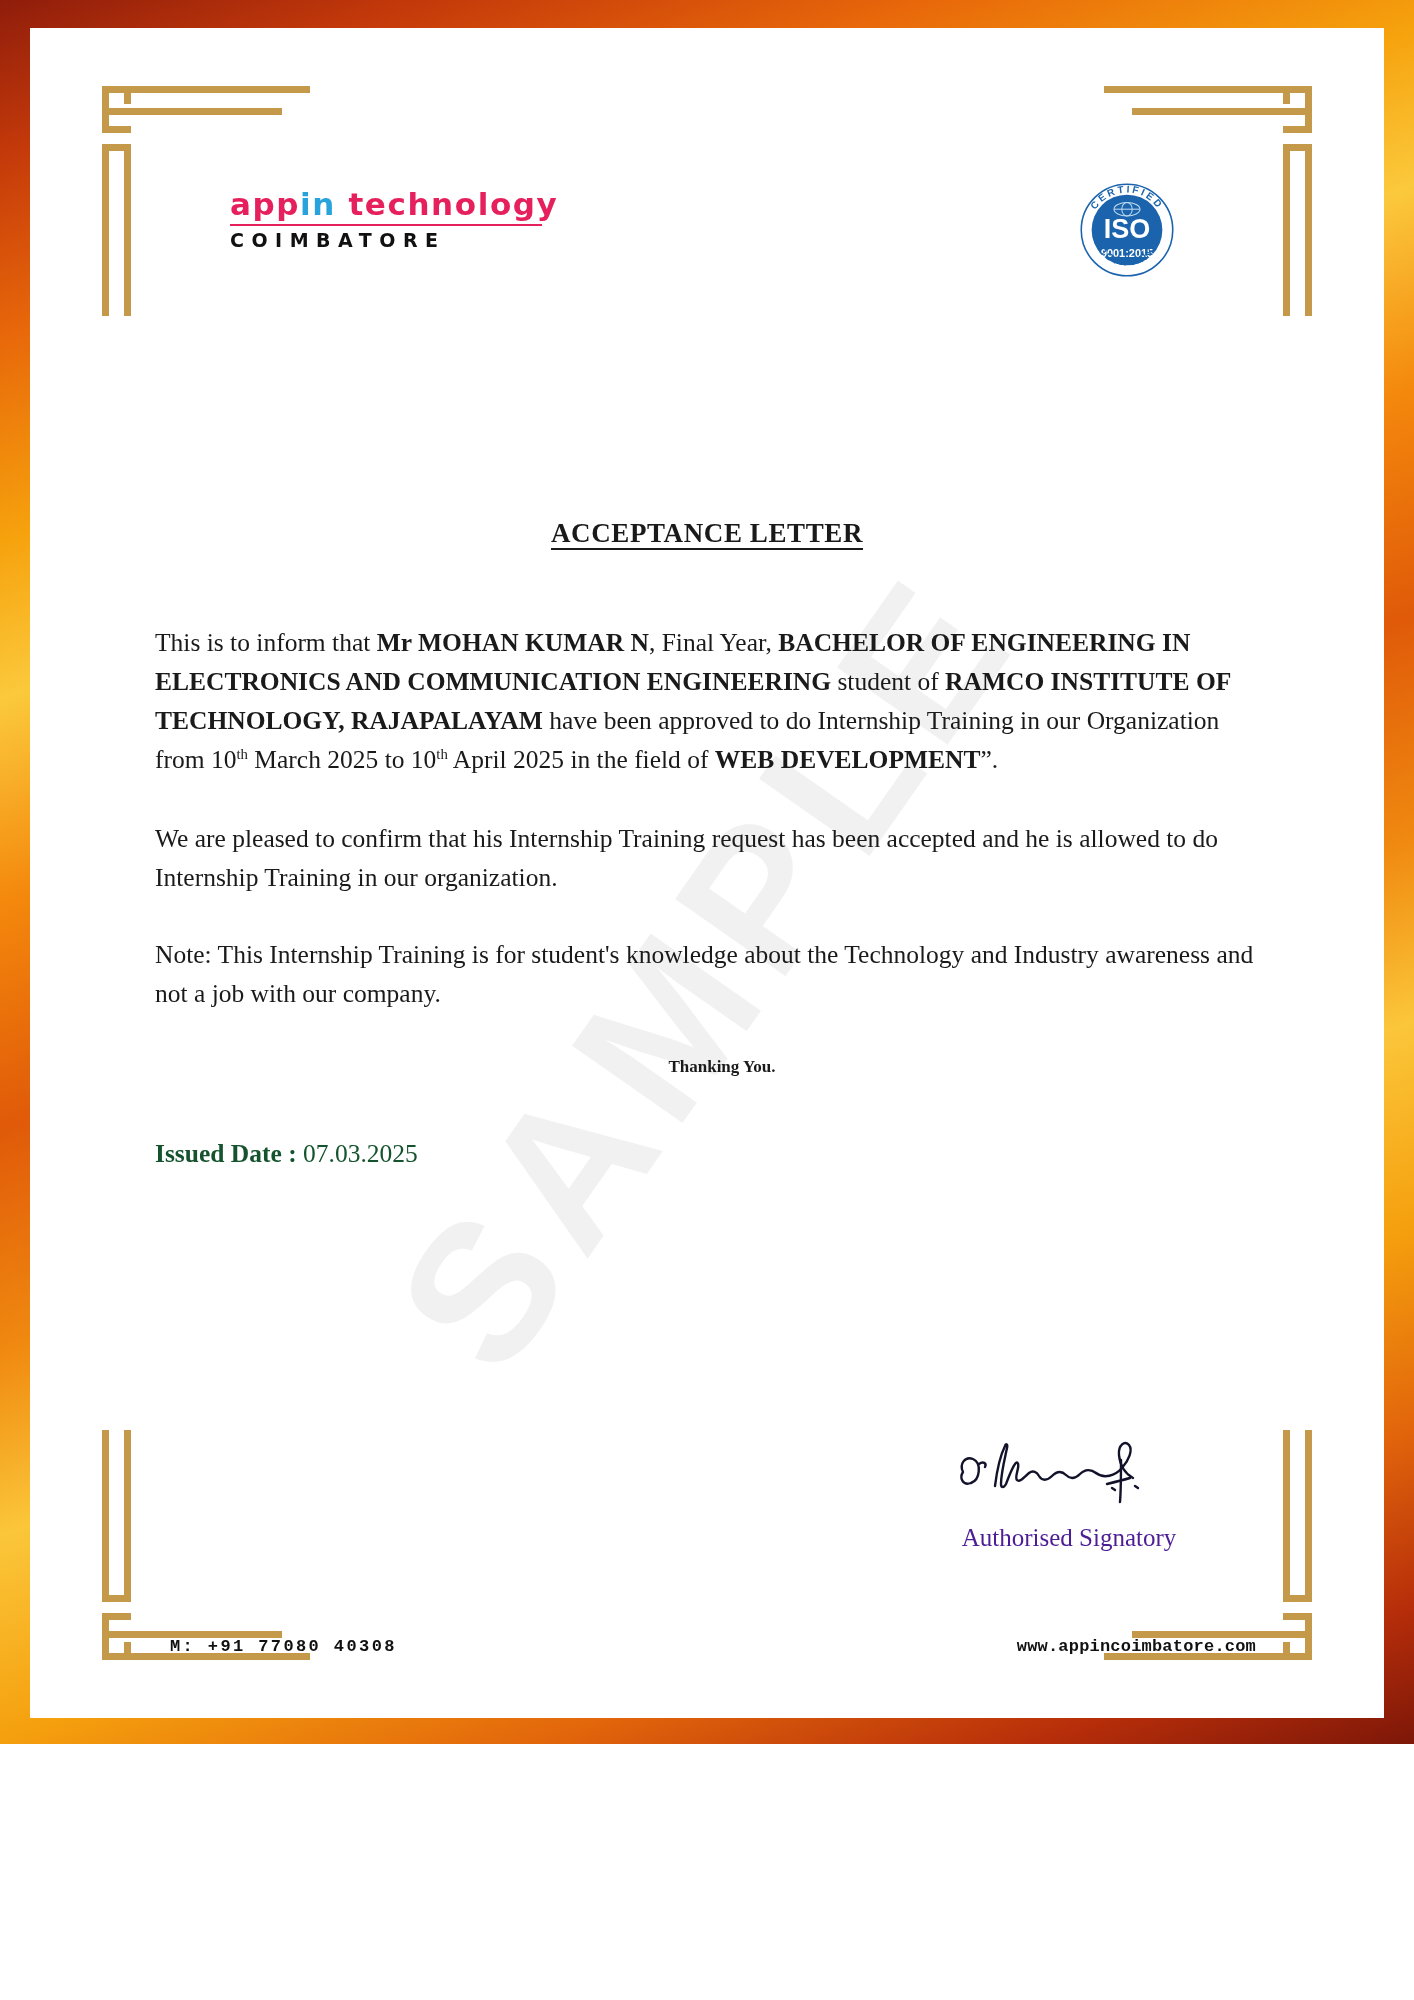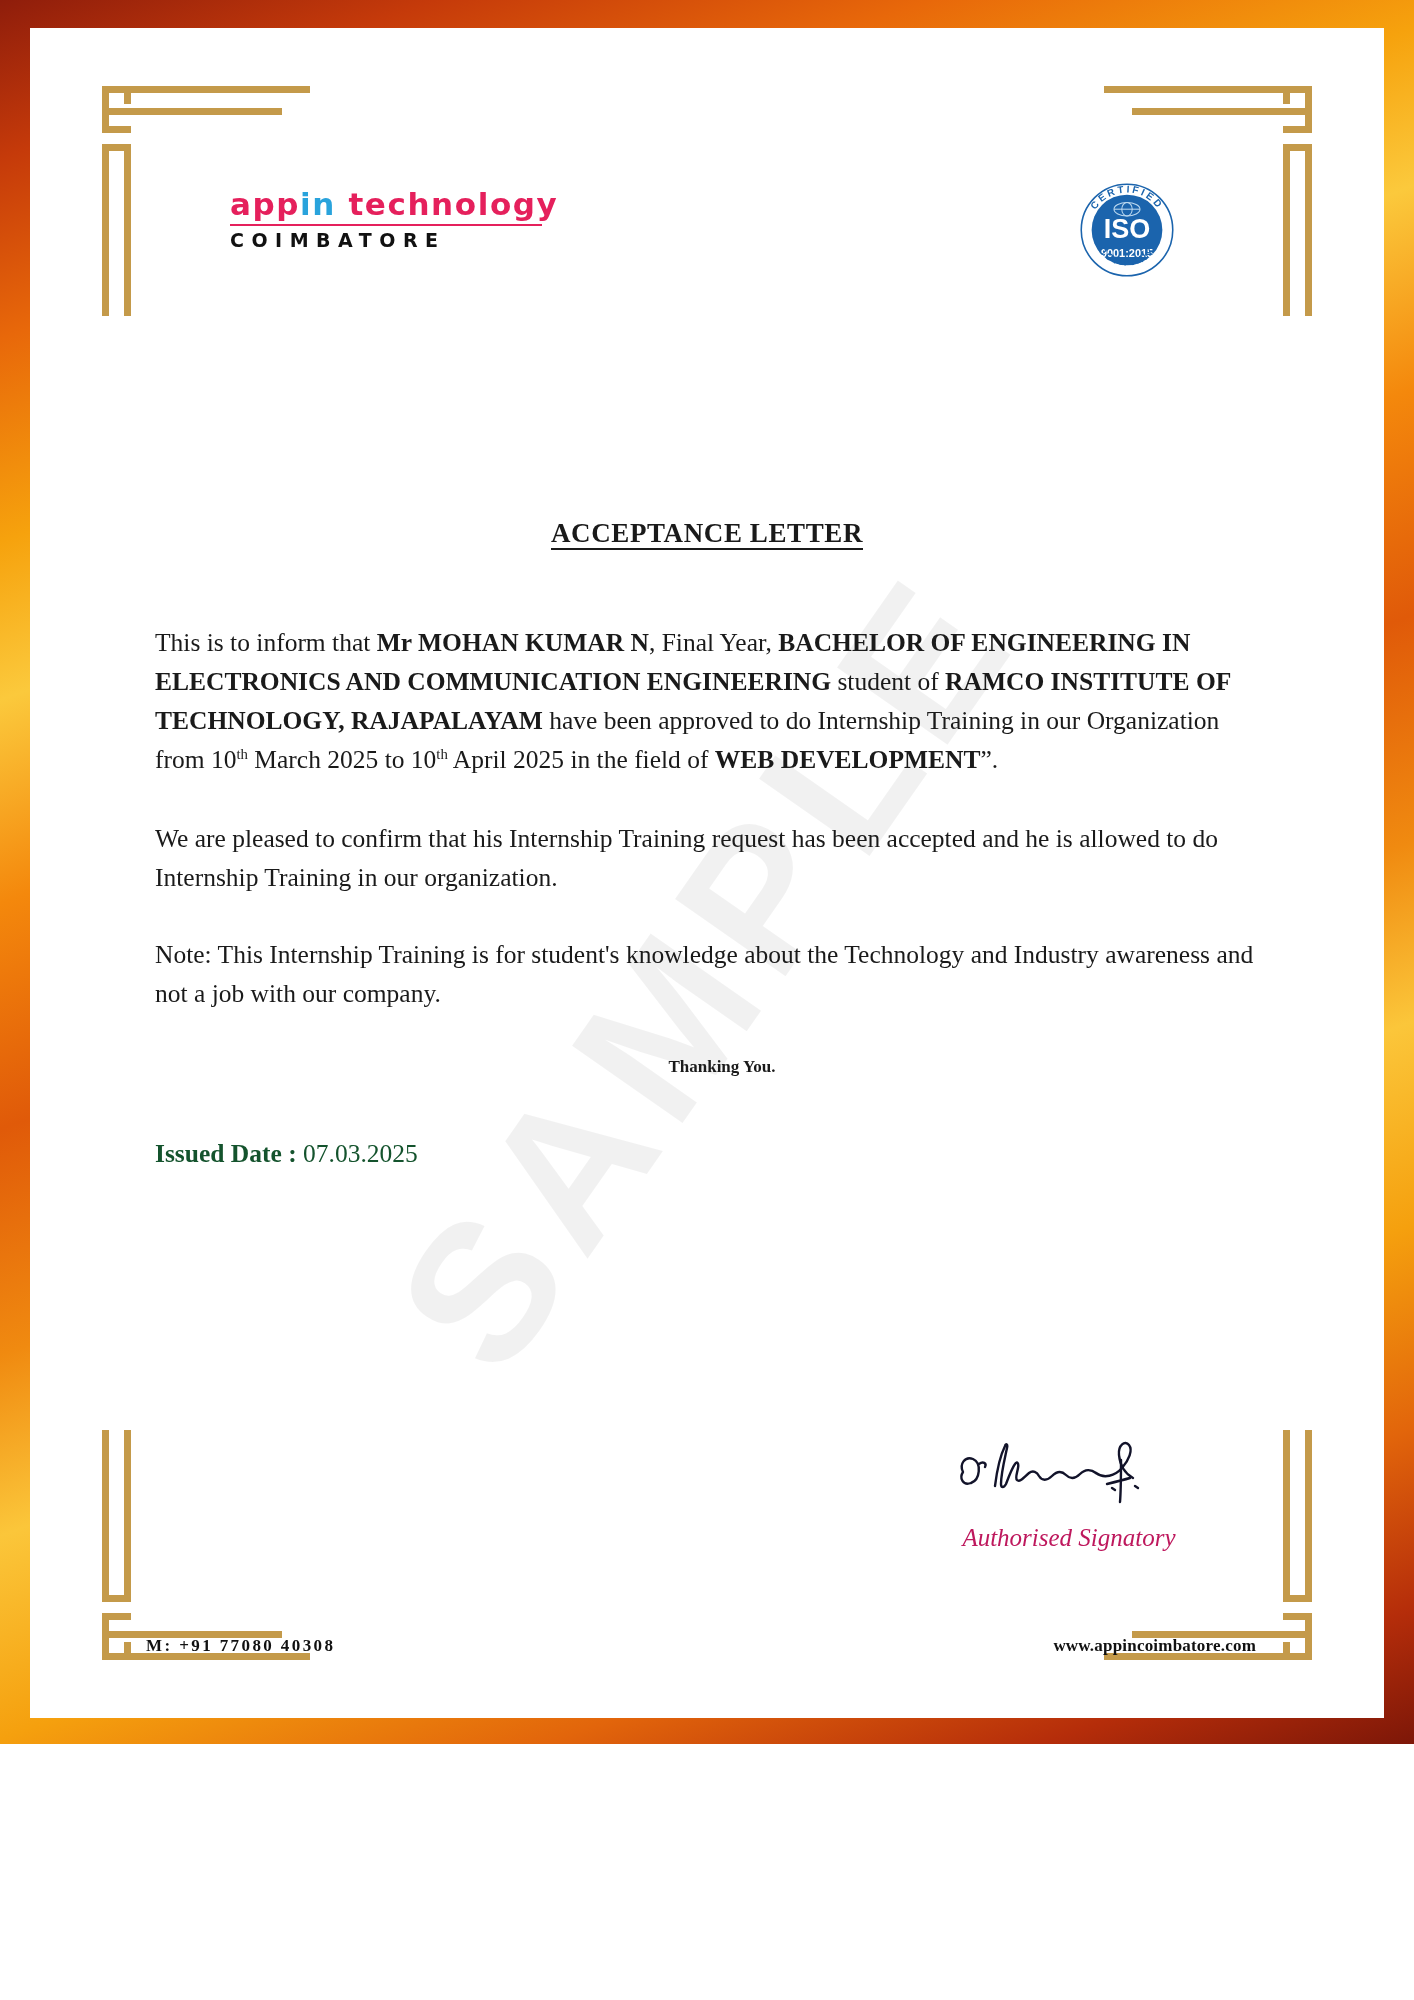--- a/index.html
+++ b/index.html
@@ -186,35 +186,34 @@
     position: absolute;
     right: 150px;
     top: 1400px;
     width: 330px;
     text-align: center;
     z-index: 5;
   }
   .sig-svg { display: block; margin: 0 auto; }
   .sig-caption {
     font-size: 25px;
-    color: #be185d;
+    color: #4c1d95;
     margin-top: 6px;
-    font-style: italic;
   }
 
   
   .footer {
     position: absolute;
-    left: 116px;
+    left: 140px;
     right: 128px;
     bottom: 62px;
     display: flex;
     justify-content: space-between;
     align-items: baseline;
-    font-family: Liberation Serif, serif;
+    font-family: Liberation Mono, monospace;
     font-weight: bold;
     font-size: 17px;
     color: #111111;
     z-index: 5;
   }
   .footer .phone { letter-spacing: 2.4px; }
   .footer .web   { letter-spacing: 0.2px; }
 </style>
 </head>
 <body>

